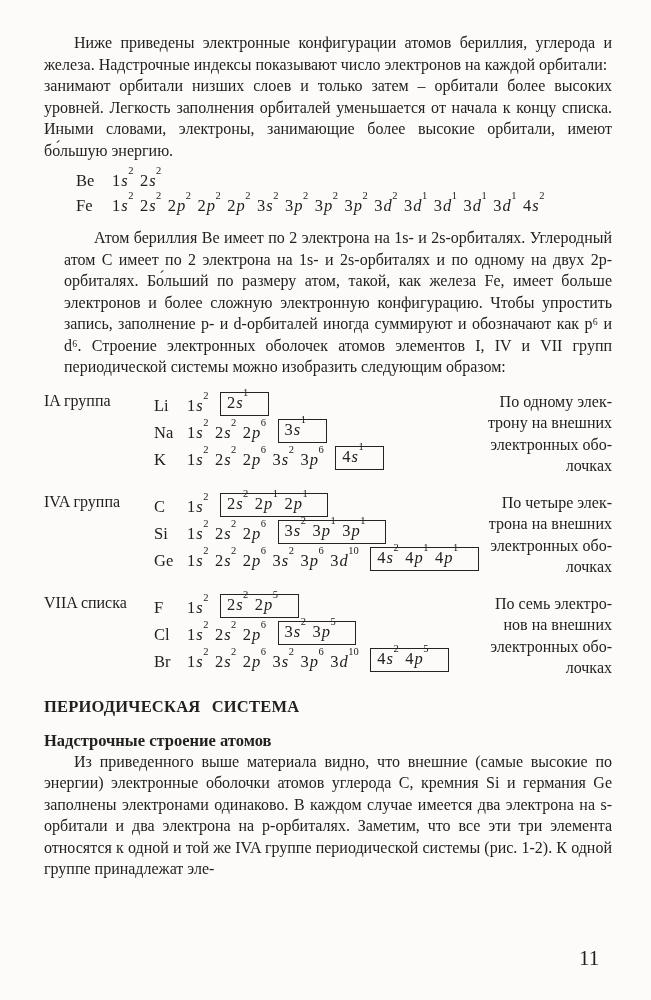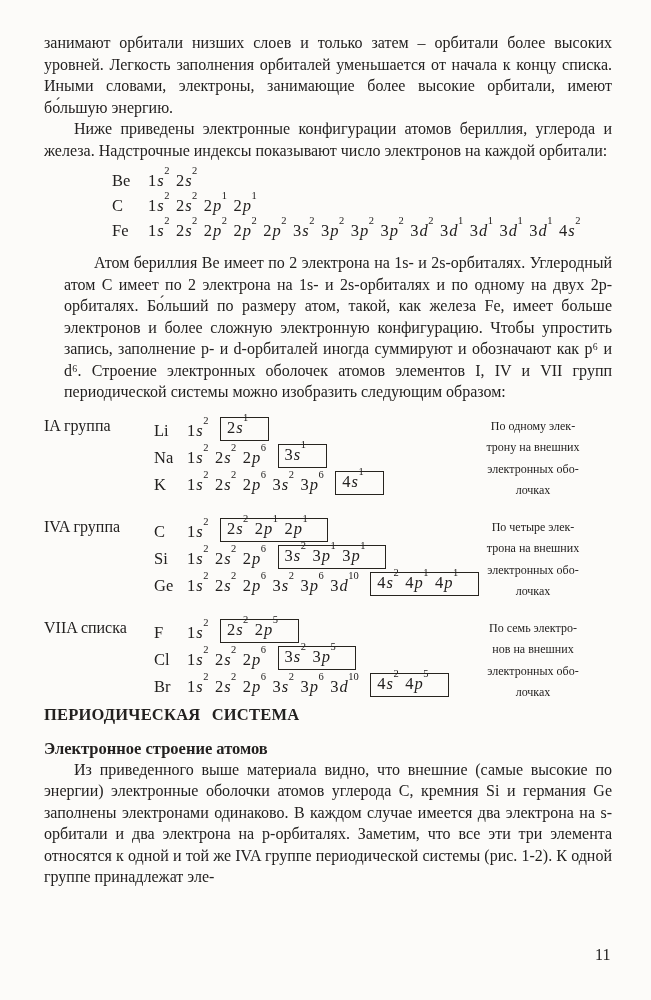--- a/index.html
+++ b/index.html
@@ -20,21 +20,21 @@
   .para {
     margin: 0;
     font-size: 16px;
     line-height: 21.5px;
     text-align: justify;
   }
   .para.indent { text-indent: 30px; }
   .para.mt { margin-top: 9px; margin-left: 20px; }
 
   
-  .config-examples { margin: 7px 0 0 68px; }
+  .config-examples { margin: 7px 0 0 32px; }
   .config-line {
     font-size: 16.5px;
     line-height: 25px;
     white-space: nowrap;
   }
   .config-line .el { display: inline-block; width: 36px; }
 
   .term { white-space: nowrap; }
   .term + .term { margin-left: 7px; }
   .term i { font-style: italic; padding-left: 1px; }
@@ -68,64 +68,61 @@
   .cfg-inner { display: inline-block; }
   .cfg-box {
     display: inline-block;
     border: 1.5px solid #27241f;
     padding: 0 20px 2px 6px;
     margin-left: 12px;
   }
   .group-note {
     width: 158px;
     flex: none;
-    font-size: 12px;
+    font-size: 16px;
     line-height: 21.5px;
     white-space: pre-line;
     padding-top: 2px;
-    text-align: center;
+    text-align: right;
   }
 
   .section-heading {
-    margin: 1px 0 0 0;
+    margin: 18px 0 0 0;
     font-size: 16.5px;
     font-weight: bold;
     word-spacing: 7px;
     letter-spacing: 0.2px;
   }
   .subsection-heading {
     margin: 14px 0 0 0;
     font-size: 16.5px;
     font-weight: bold;
   }
   .para.last { }
 
   .page-number {
     position: absolute;
     top: 946px;
-    left: 595px;
-    font-size: 16px;
+    left: 579px;
+    font-size: 21px;
   }
 </style>
 </head>
 <body>
 
 <div class="page">
   <main class="content">
 
+    <p class="para indent">Ниже приведены электронные конфигурации атомов бериллия, углерода и железа. Надстрочные индексы показывают число электронов на каждой орбитали:</p>
+
     <p class="para">занимают орбитали низших слоев и только затем – орбитали более высоких уровней. Легкость заполнения орбиталей уменьшается от начала к концу списка. Иными словами, электроны, занимающие более высокие орбитали, имеют бо́льшую энергию.</p>
-
-    <p class="para indent">Ниже приведены электронные конфигурации атомов бериллия, углерода и железа. Надстрочные индексы показывают число электронов на каждой орбитали:</p>
 
     <div class="config-examples">
       <div class="config-line">
         <span class="el">Be</span><span class="cfg-inner"><span class="term">1<i>s</i><sup>2</sup></span><span class="term">2<i>s</i><sup>2</sup></span></span>
-      </div>
-      <div class="config-line">
-        <span class="el">C</span><span class="cfg-inner"><span class="term">1<i>s</i><sup>2</sup></span><span class="term">2<i>s</i><sup>2</sup></span><span class="term">2<i>p</i><sup>1</sup></span><span class="term">2<i>p</i><sup>1</sup></span></span>
       </div>
       <div class="config-line">
         <span class="el">Fe</span><span class="cfg-inner"><span class="term">1<i>s</i><sup>2</sup></span><span class="term">2<i>s</i><sup>2</sup></span><span class="term">2<i>p</i><sup>2</sup></span><span class="term">2<i>p</i><sup>2</sup></span><span class="term">2<i>p</i><sup>2</sup></span><span class="term">3<i>s</i><sup>2</sup></span><span class="term">3<i>p</i><sup>2</sup></span><span class="term">3<i>p</i><sup>2</sup></span><span class="term">3<i>p</i><sup>2</sup></span><span class="term">3<i>d</i><sup>2</sup></span><span class="term">3<i>d</i><sup>1</sup></span><span class="term">3<i>d</i><sup>1</sup></span><span class="term">3<i>d</i><sup>1</sup></span><span class="term">3<i>d</i><sup>1</sup></span><span class="term">4<i>s</i><sup>2</sup></span></span>
       </div>
     </div>
 
     <p class="para indent mt">Атом бериллия Be имеет по 2 электрона на 1s- и 2s-орбиталях. Углеродный атом C имеет по 2 электрона на 1s- и 2s-орбиталях и по одному на двух 2p-орбиталях. Бо́льший по размеру атом, такой, как железа Fe, имеет больше электронов и более сложную электронную конфигурацию. Чтобы упростить запись, заполнение p- и d-орбиталей иногда суммируют и обозначают как p⁶ и d⁶. Строение электронных оболочек атомов элементов I, IV и VII групп периодической системы можно изобразить следующим образом:</p>
 
     <section class="groups">
 
@@ -200,20 +197,20 @@
         </div>
         <div class="group-note">По семь электро-
 нов на внешних
 электронных обо-
 лочках</div>
       </div>
 
     </section>
 
     <h2 class="section-heading">ПЕРИОДИЧЕСКАЯ СИСТЕМА</h2>
-    <h3 class="subsection-heading">Электронное строение атомов</h3>
+    <h3 class="subsection-heading">Надстрочные строение атомов</h3>
 
     <p class="para indent last">Из приведенного выше материала видно, что внешние (самые высокие по энергии) электронные оболочки атомов углерода C, кремния Si и германия Ge заполнены электронами одинаково. В каждом случае имеется два электрона на s-орбитали и два электрона на p-орбиталях. Заметим, что все эти три элемента относятся к одной и той же IVA группе периодической системы (рис. 1-2). К одной группе принадлежат эле-</p>
 
   </main>
 
   <div class="page-number">11</div>
 </div>
 
 </body></html>

